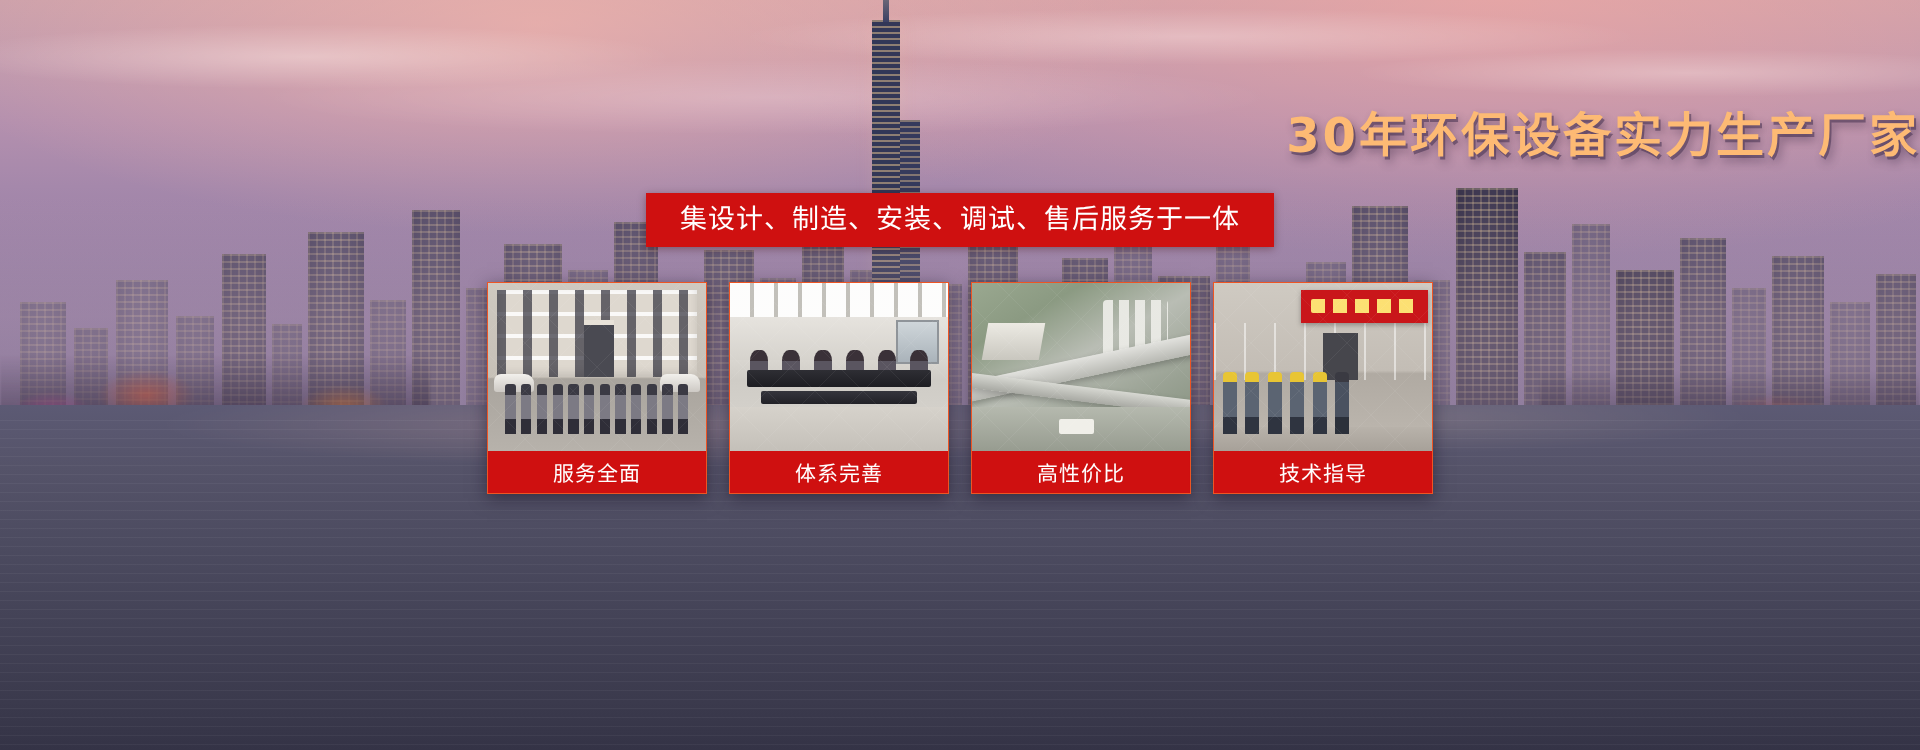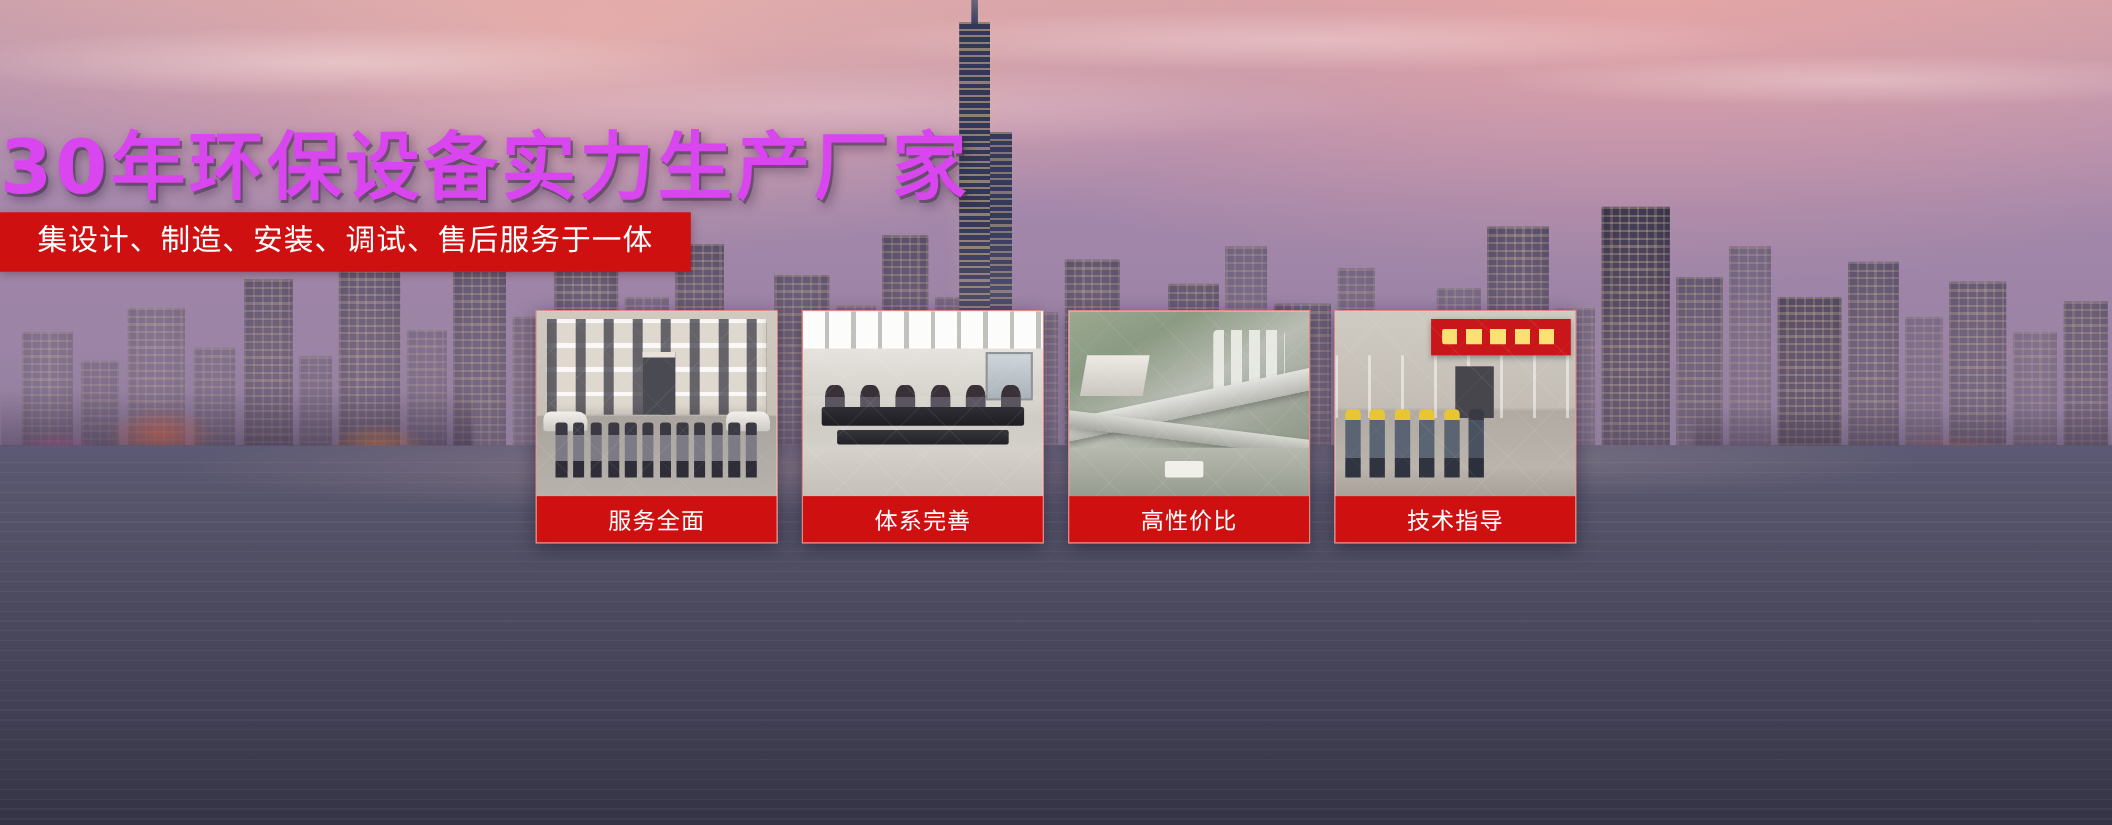--- a/index.html
+++ b/index.html
@@ -124,56 +124,56 @@
     background:
       radial-gradient(ellipse 70px 30px at 20% 40%, rgba(210,110,60,.42), rgba(210,110,60,0) 70%),
       radial-gradient(ellipse 80px 34px at 62% 28%, rgba(190,80,70,.38), rgba(190,80,70,0) 70%),
       linear-gradient(to bottom, rgba(50,38,58,0), rgba(44,34,54,.8) 65%, rgba(38,30,50,.92));
     filter:blur(1px);
   }
 
   
   .headline{
     position:absolute; left:0; right:0; top:96px;
-    text-align:left;
-    font-size:68px;
+    text-align:right;
+    font-size:48px;
     font-weight:bold;
     letter-spacing:3px;
-    color:#d946ef;
+    color:#fdba74;
     text-shadow:
       2px 3px 0 rgba(70,50,80,.55),
       4px 6px 10px rgba(50,35,65,.45);
     white-space:nowrap;
   }
 
   
   .subbar-wrap{
     position:absolute; left:0; right:0; top:193px;
-    display:flex; 
+    display:flex; justify-content:center;
   }
   .subbar{
     background:#cf1010;
     color:#ffffff;
     font-size:27px;
     letter-spacing:1px;
     padding:9px 34px 11px;
     line-height:1.25;
     white-space:nowrap;
     box-shadow:0 2px 8px rgba(60,0,0,.35);
   }
 
   
   .cards{
     position:absolute; left:0; right:0; top:282px;
     display:flex; justify-content:center; gap:22px;
   }
   .card{
     width:220px;
     border:1px solid rgba(230,60,50,.55);
-    background:#e5e5e5;
+    background:#f97316;
     box-shadow:0 4px 16px rgba(20,12,32,.5);
   }
   .photo{
     position:relative;
     height:168px;
     overflow:hidden;
   }
   .cap{
     height:42px;
     background:#cf1010;

